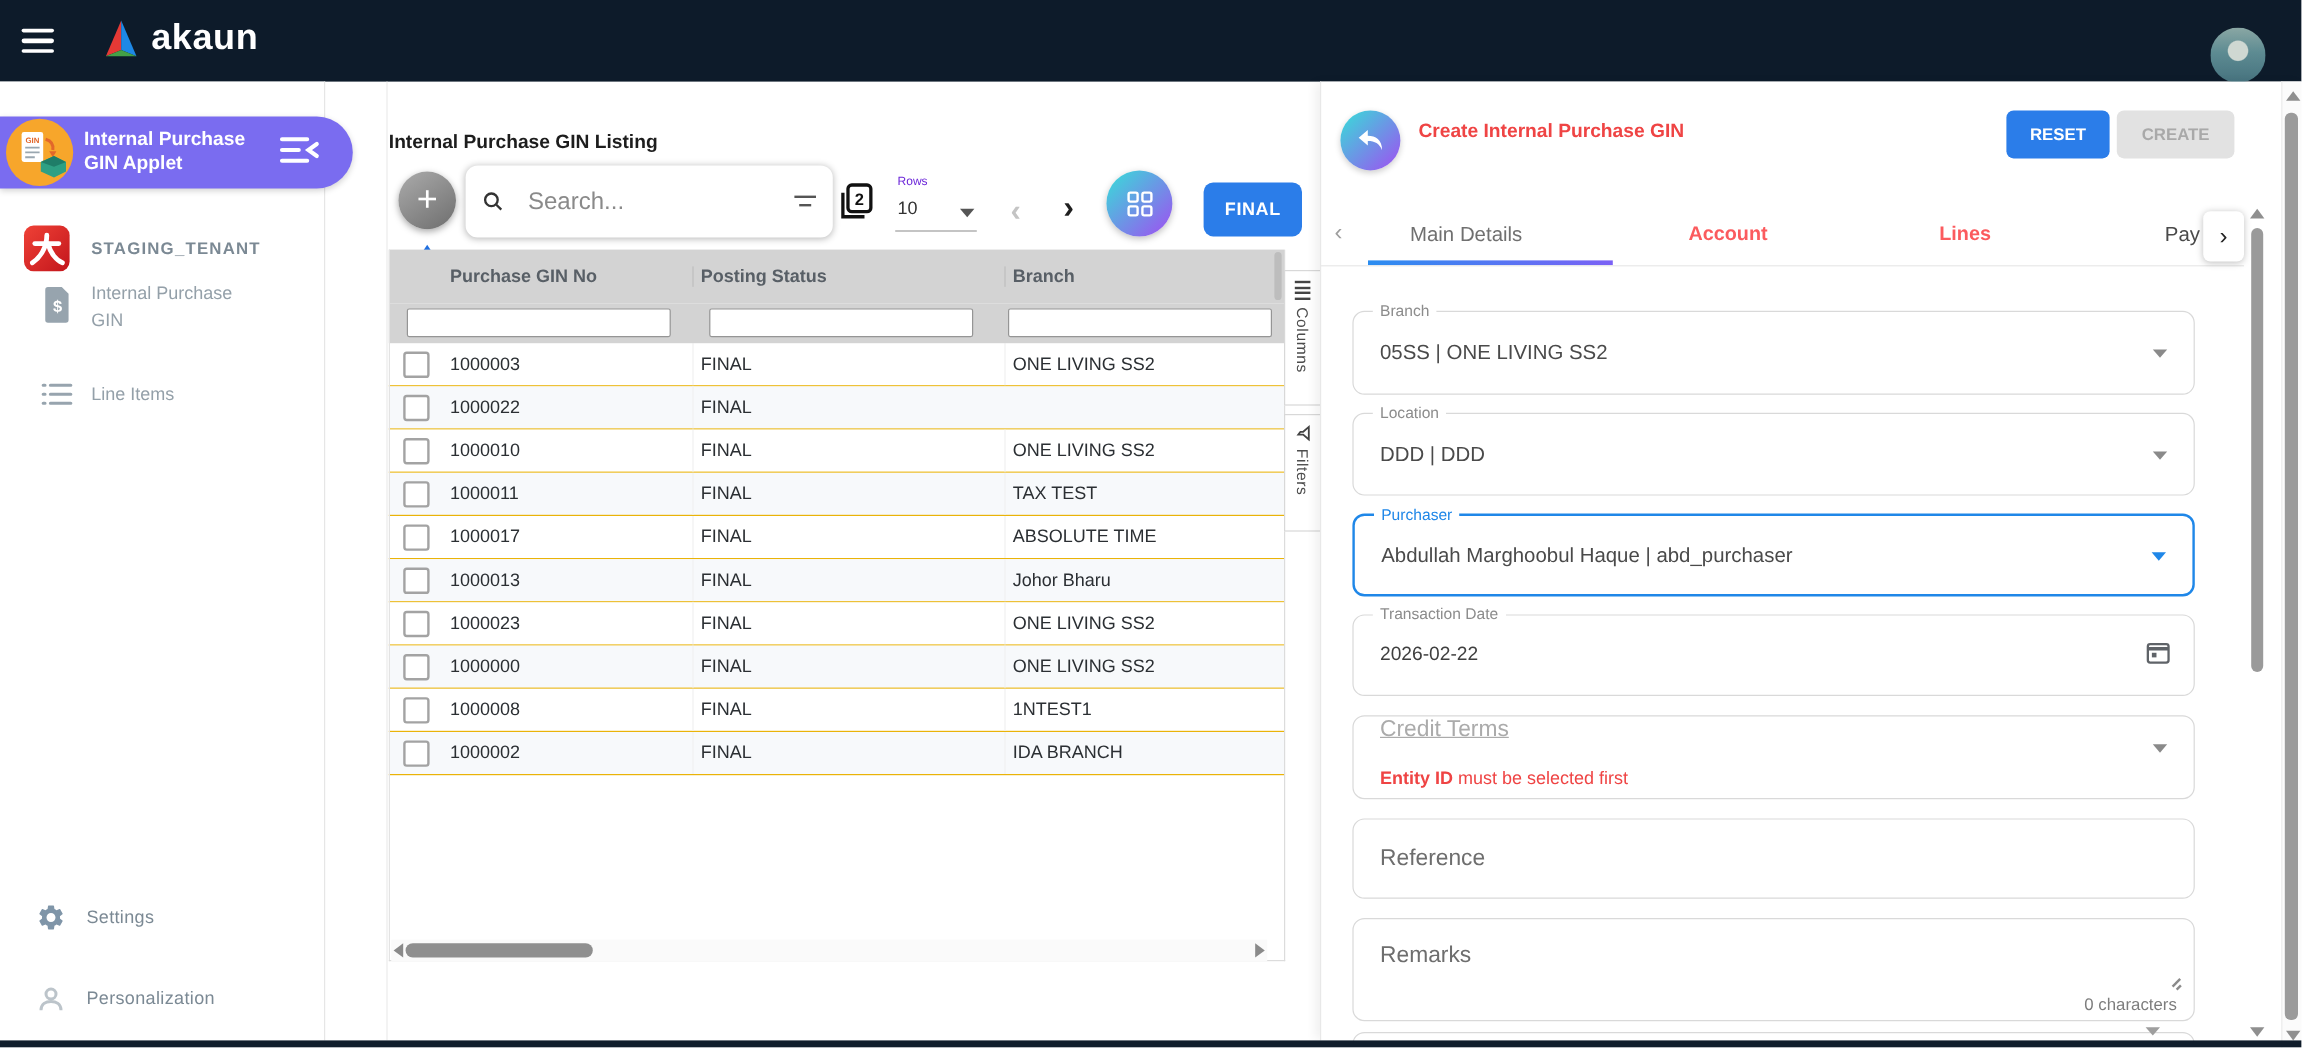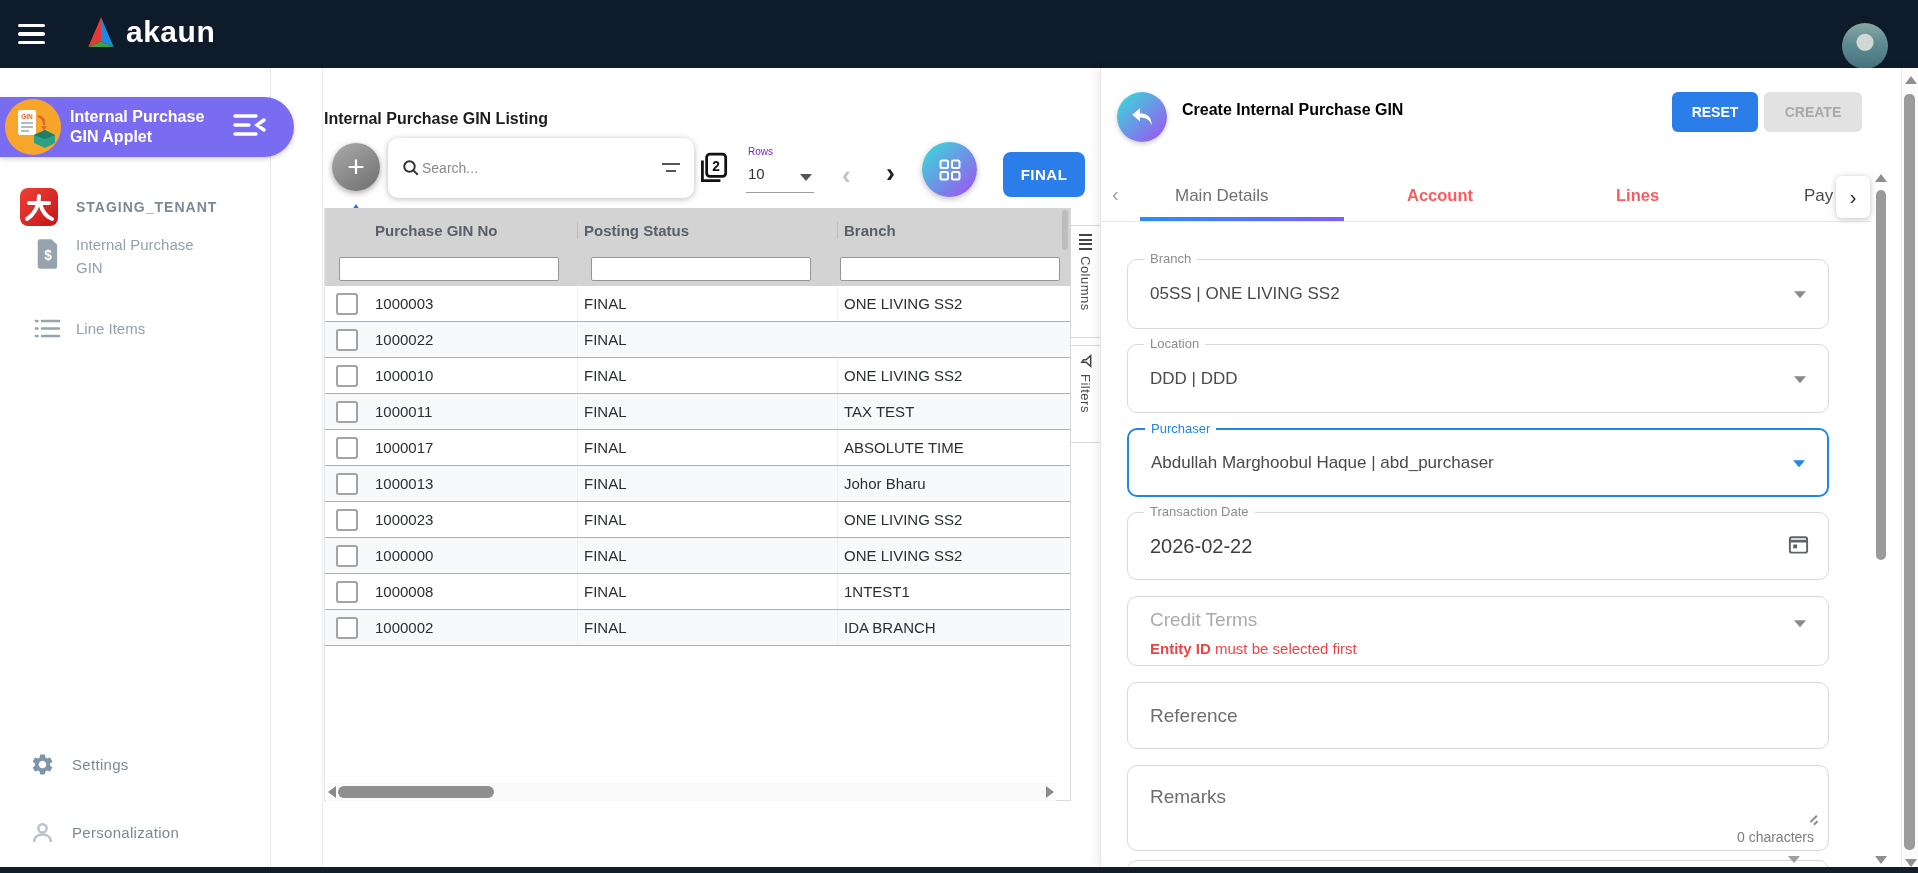--- a/index.html
+++ b/index.html
@@ -36,21 +36,21 @@
 
   
   .gutter-line{left:322px;top:68px;width:1px;height:799px;background:#ececec;}
   .listing-title{left:324px;top:110px;font-size:16px;font-weight:bold;color:#1d1d1d;}
   .add-btn{left:332px;top:143px;width:48px;height:48px;border-radius:50%;
            background:linear-gradient(145deg,#ababab,#6e6e6e);box-shadow:0 2px 6px rgba(0,0,0,.35);
            display:flex;align-items:center;justify-content:center;color:#fff;font-size:30px;
            font-weight:300;cursor:pointer;line-height:1;}
   .search-box{left:388px;top:138px;width:306px;height:60px;background:#fff;border-radius:10px;
               box-shadow:0 1px 6px rgba(0,0,0,.28);display:flex;align-items:center;padding:0 14px;box-sizing:border-box;}
-  .search-text{color:#8a8a8a;font-size:14px;margin-left:2px;flex:1;}
+  .search-text{color:#8a8a8a;font-size:20px;margin-left:20px;flex:1;}
   .filterlist-icon{width:18px;height:10px;position:relative;}
   .filterlist-icon:before{content:"";position:absolute;left:0;top:0;width:18px;height:2.4px;background:#555;}
   .filterlist-icon:after{content:"";position:absolute;left:4px;top:7px;width:10px;height:2.4px;background:#555;}
   .rows-label{left:748px;top:146px;font-size:10px;color:#6d28d9;}
   .rows-value{left:748px;top:165px;font-size:15px;color:#333;}
   .rows-underline{left:746px;top:192px;width:68px;height:1px;background:#9e9e9e;}
   .rows-caret{left:800px;top:174px;width:0;height:0;border-left:6px solid transparent;
               border-right:6px solid transparent;border-top:7px solid #555;}
   .pg-prev{left:842px;top:160px;font-size:26px;color:#c4c4c4;font-weight:bold;}
   .pg-next{left:886px;top:158px;font-size:27px;color:#1f1f1f;font-weight:bold;cursor:pointer;}
@@ -95,21 +95,21 @@
 
   
   .annot-arrow{left:344px;top:203px;}
 
   
   .detail-panel{left:1100px;top:68px;width:818px;height:799px;background:#fff;
                 box-shadow:-4px 0 8px rgba(0,0,0,.06);border-left:1px solid #e8e8e8;}
   .back-btn{left:1117px;top:92px;width:50px;height:50px;border-radius:50%;cursor:pointer;
             background:linear-gradient(135deg,var(--gradient_teal,#35e0d8),var(--gradient_violet,#a14df2));
             display:flex;align-items:center;justify-content:center;box-shadow:0 2px 5px rgba(0,0,0,.2);}
-  .detail-title{left:1182px;top:101px;font-size:16px;font-weight:bold;color:#000000;}
+  .detail-title{left:1182px;top:101px;font-size:16px;font-weight:bold;color:#ef4444;}
   .reset-btn{left:1672px;top:92px;width:86px;height:40px;background:var(--accent_blue,#2b7de9);
              border-radius:6px;color:#fff;font-weight:bold;font-size:14px;display:flex;
              align-items:center;justify-content:center;cursor:pointer;}
   .create-btn{left:1764px;top:92px;width:98px;height:40px;background:#e2e2e2;border-radius:6px;
               color:#a9a9a9;font-weight:bold;font-size:14px;display:flex;align-items:center;
               justify-content:center;}
   .tabs-border{left:1100px;top:221px;width:770px;height:1px;background:#e8e8e8;}
   .tab{font-size:17px;color:#707070;cursor:pointer;}
   .tab.err{color:var(--tab_error_red,#fb5b5e);font-weight:bold;font-size:16.5px;}
   .tab-underline{left:1140px;top:217px;width:204px;height:4px;
@@ -450,32 +450,32 @@
   </div>
 
   <div class="fbox" style="top:344px;height:69px;">
     <span class="flabel">Location</span>
     <span class="fval">DDD | DDD</span>
     <span class="caret"></span>
   </div>
 
   <div class="fbox" style="top:512px;height:68px;">
     <span class="flabel">Transaction Date</span>
-    <span class="fval" style="font-size:20px;color:#3f3f3f;">2026-02-22</span>
+    <span class="fval" style="font-size:16px;color:#3f3f3f;">2026-02-22</span>
     <span style="position:absolute;right:18px;top:50%;transform:translateY(-50%);">
       <svg width="23" height="23" viewBox="0 0 24 24" fill="none" stroke="#5f6368" stroke-width="2">
         <rect x="3" y="5" width="18" height="16" rx="2"></rect>
         <path d="M3 9 h18" stroke-width="3"></path>
         <rect x="6.5" y="12.5" width="4" height="4" fill="#5f6368" stroke="none"></rect>
       </svg>
     </span>
   </div>
 
   <div class="fbox" style="top:596px;height:70px;">
-    <span class="ph-big" style="top:12px;">Credit Terms</span>
+    <span class="ph-big" style="top:0;text-decoration:underline;">Credit Terms</span>
     <span class="helper">
       <b>Entity ID</b><span> must be selected first</span>
     </span>
     <span class="caret" style="top:26px;"></span>
   </div>
 
   <div class="fbox" style="top:682px;height:67px;">
     <span class="ph-dark" style="top:50%;transform:translateY(-50%);">Reference</span>
   </div>
 

